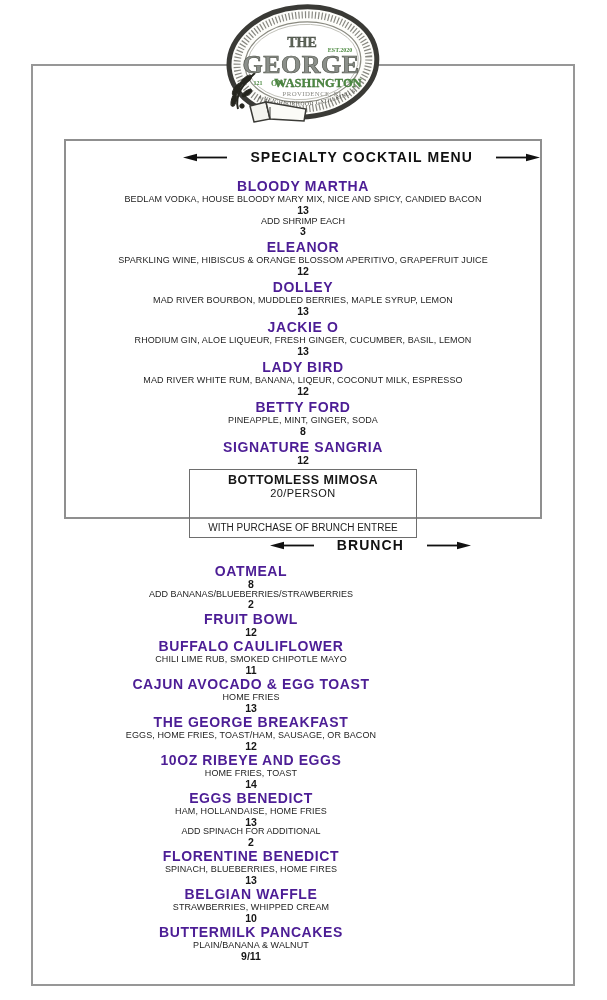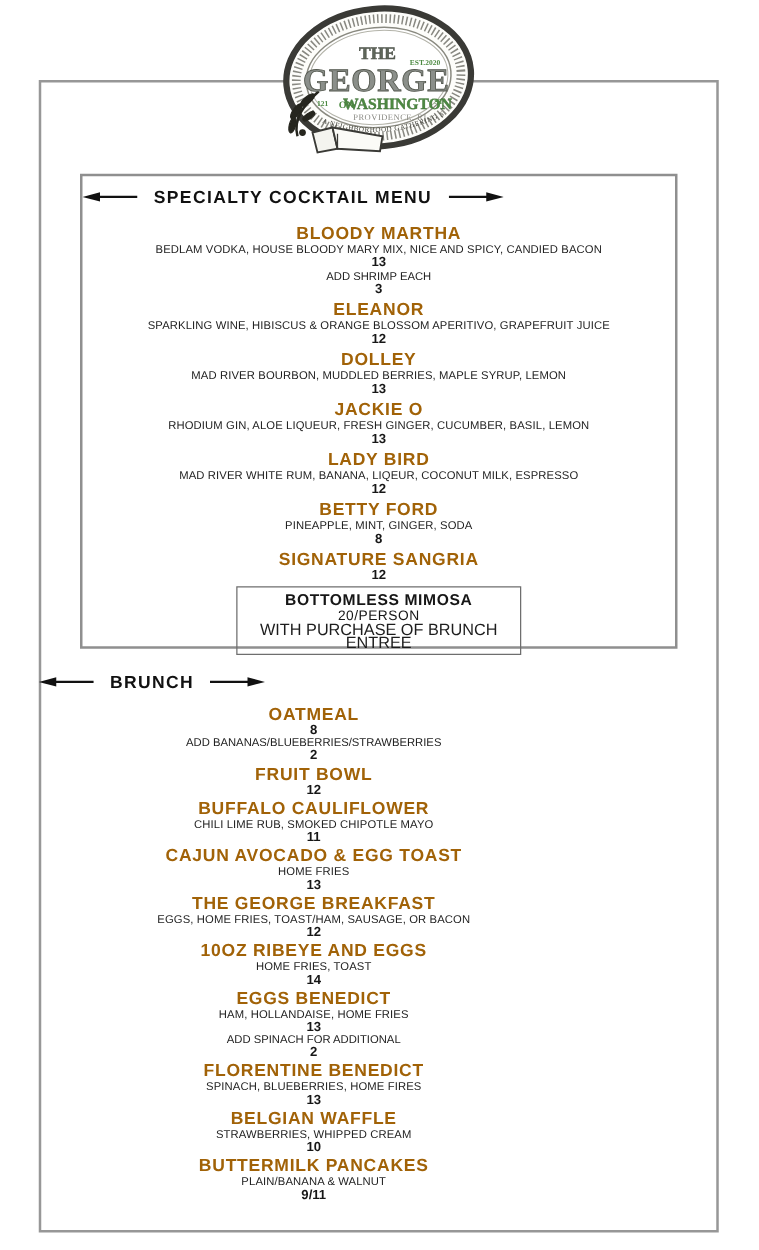--- a/index.html
+++ b/index.html
@@ -21,40 +21,40 @@
     position:absolute; left:222px; top:3px;
     width:162px; height:124px;
   }
   .inner-box {
     position:absolute; left:64px; top:139px;
     width:478px; height:380px;
     border:2px solid #8f8f8f;
     text-align:center;
   }
   .section-header {
-    display:flex; align-items:center; justify-content:flex-start; gap:13px;
+    display:flex; align-items:center; justify-content:flex-end; gap:23px;
     font-size:14px; line-height:15px; font-weight:700; letter-spacing:1.1px;
     color:#111;
   }
   .inner-box .section-header { margin-top:9px; margin-bottom:14px; }
   .arrow-svg { width:44px; height:9px; display:block; }
   .mi { margin-bottom:3px; }
-  .mi-name   { font-size:14px;  line-height:15px; font-weight:700; letter-spacing:.6px; color:#a16207; }
+  .mi-name   { font-size:14px;  line-height:15px; font-weight:700; letter-spacing:.6px; color:#4c1d95; }
   .mi-desc   { font-size:9px;   line-height:11px; letter-spacing:.1px; color:#1d1d1d; }
   .mi-price  { font-size:10.5px; line-height:11px; font-weight:700; }
   .mi-addon  { font-size:9px;   line-height:10px; color:#1d1d1d; }
   .mi-addonp { font-size:10.5px; line-height:11px; font-weight:700; }
   .featured-box {
     width:228px; margin:2px auto 0;
     border:1.5px solid #6e6e6e;
     padding:3px 2px 4px;
   }
   .fb-name { font-size:12.5px; line-height:14px; font-weight:700; letter-spacing:.5px; }
   .fb-price { font-size:11px; line-height:12px; font-weight:400; letter-spacing:.4px; }
-  .fb-note { font-size:13px; line-height:10px; color:#1d1d1d; }
+  .fb-note { font-size:10px; line-height:10px; color:#1d1d1d;margin-top:24px; }
   .brunch {
     position:absolute; left:31px; top:538px; width:440px;
     text-align:center;
   }
   .brunch .section-header { margin-bottom:11px; }
   .bi { margin-bottom:2px; }
   .bi .mi-desc  { line-height:10.5px; }
   .bi .mi-price { line-height:10.5px; }
   .bi .mi-addon { line-height:9.5px; }
   .bi .mi-addonp{ line-height:10.5px; }

